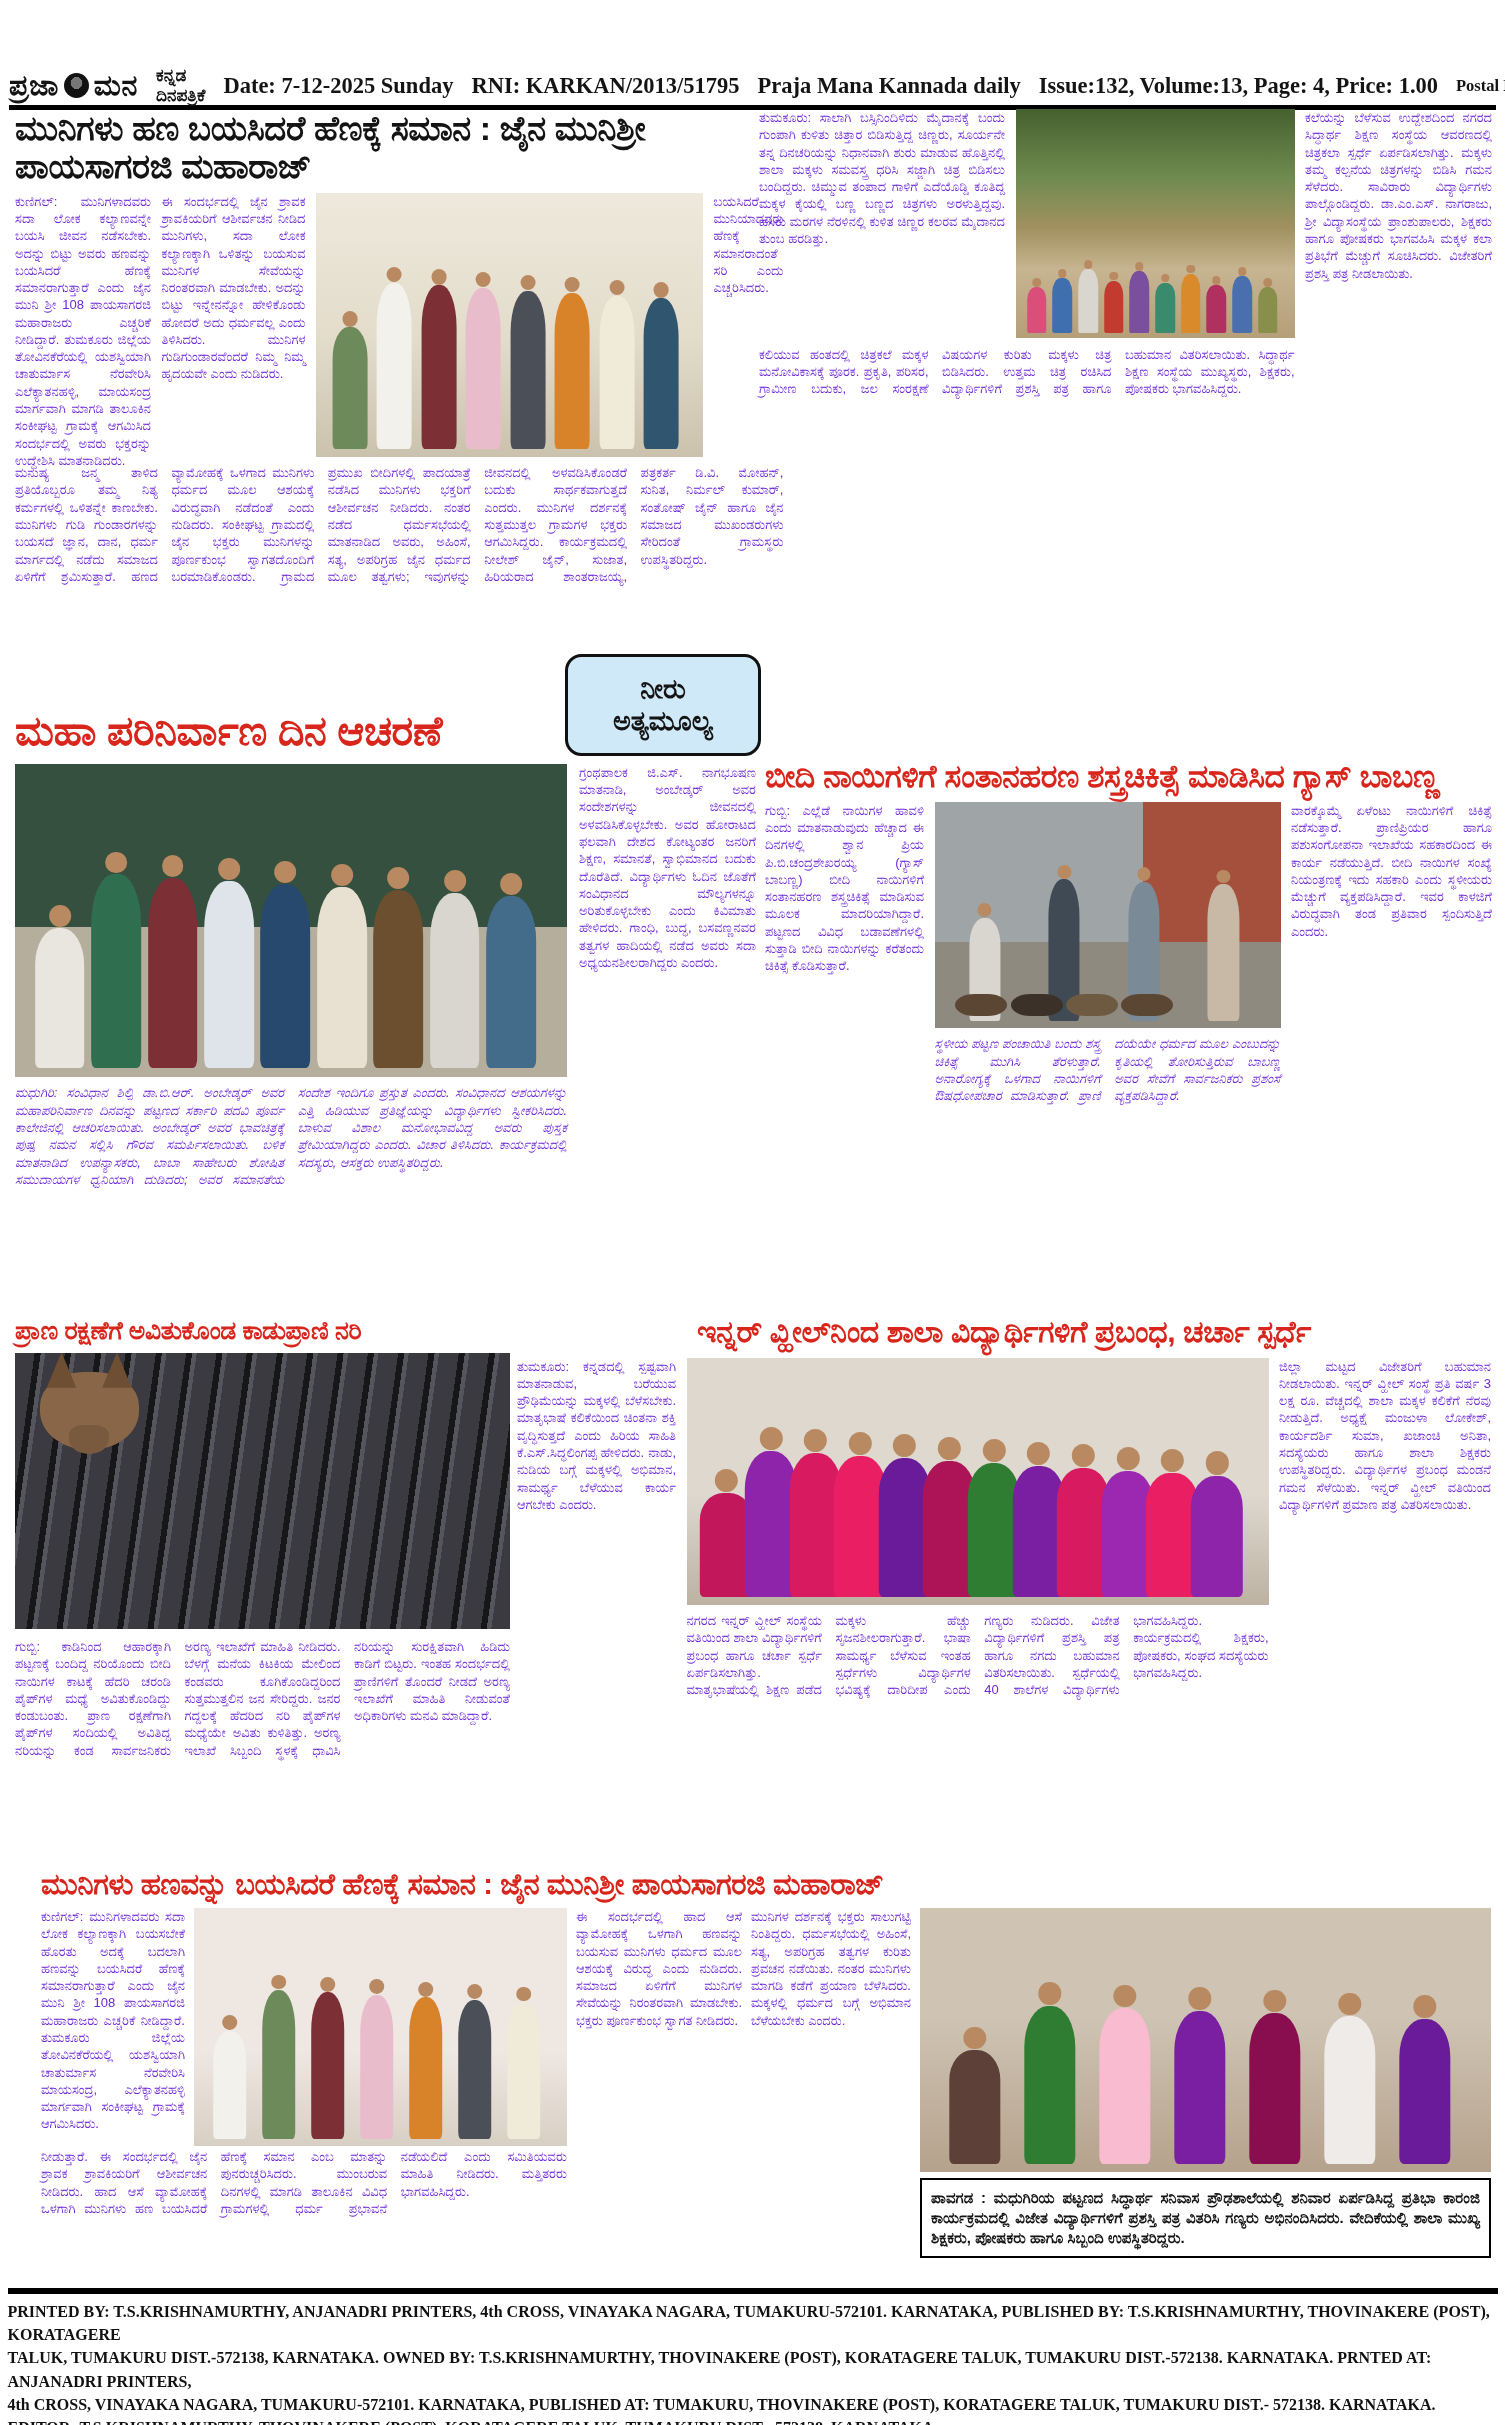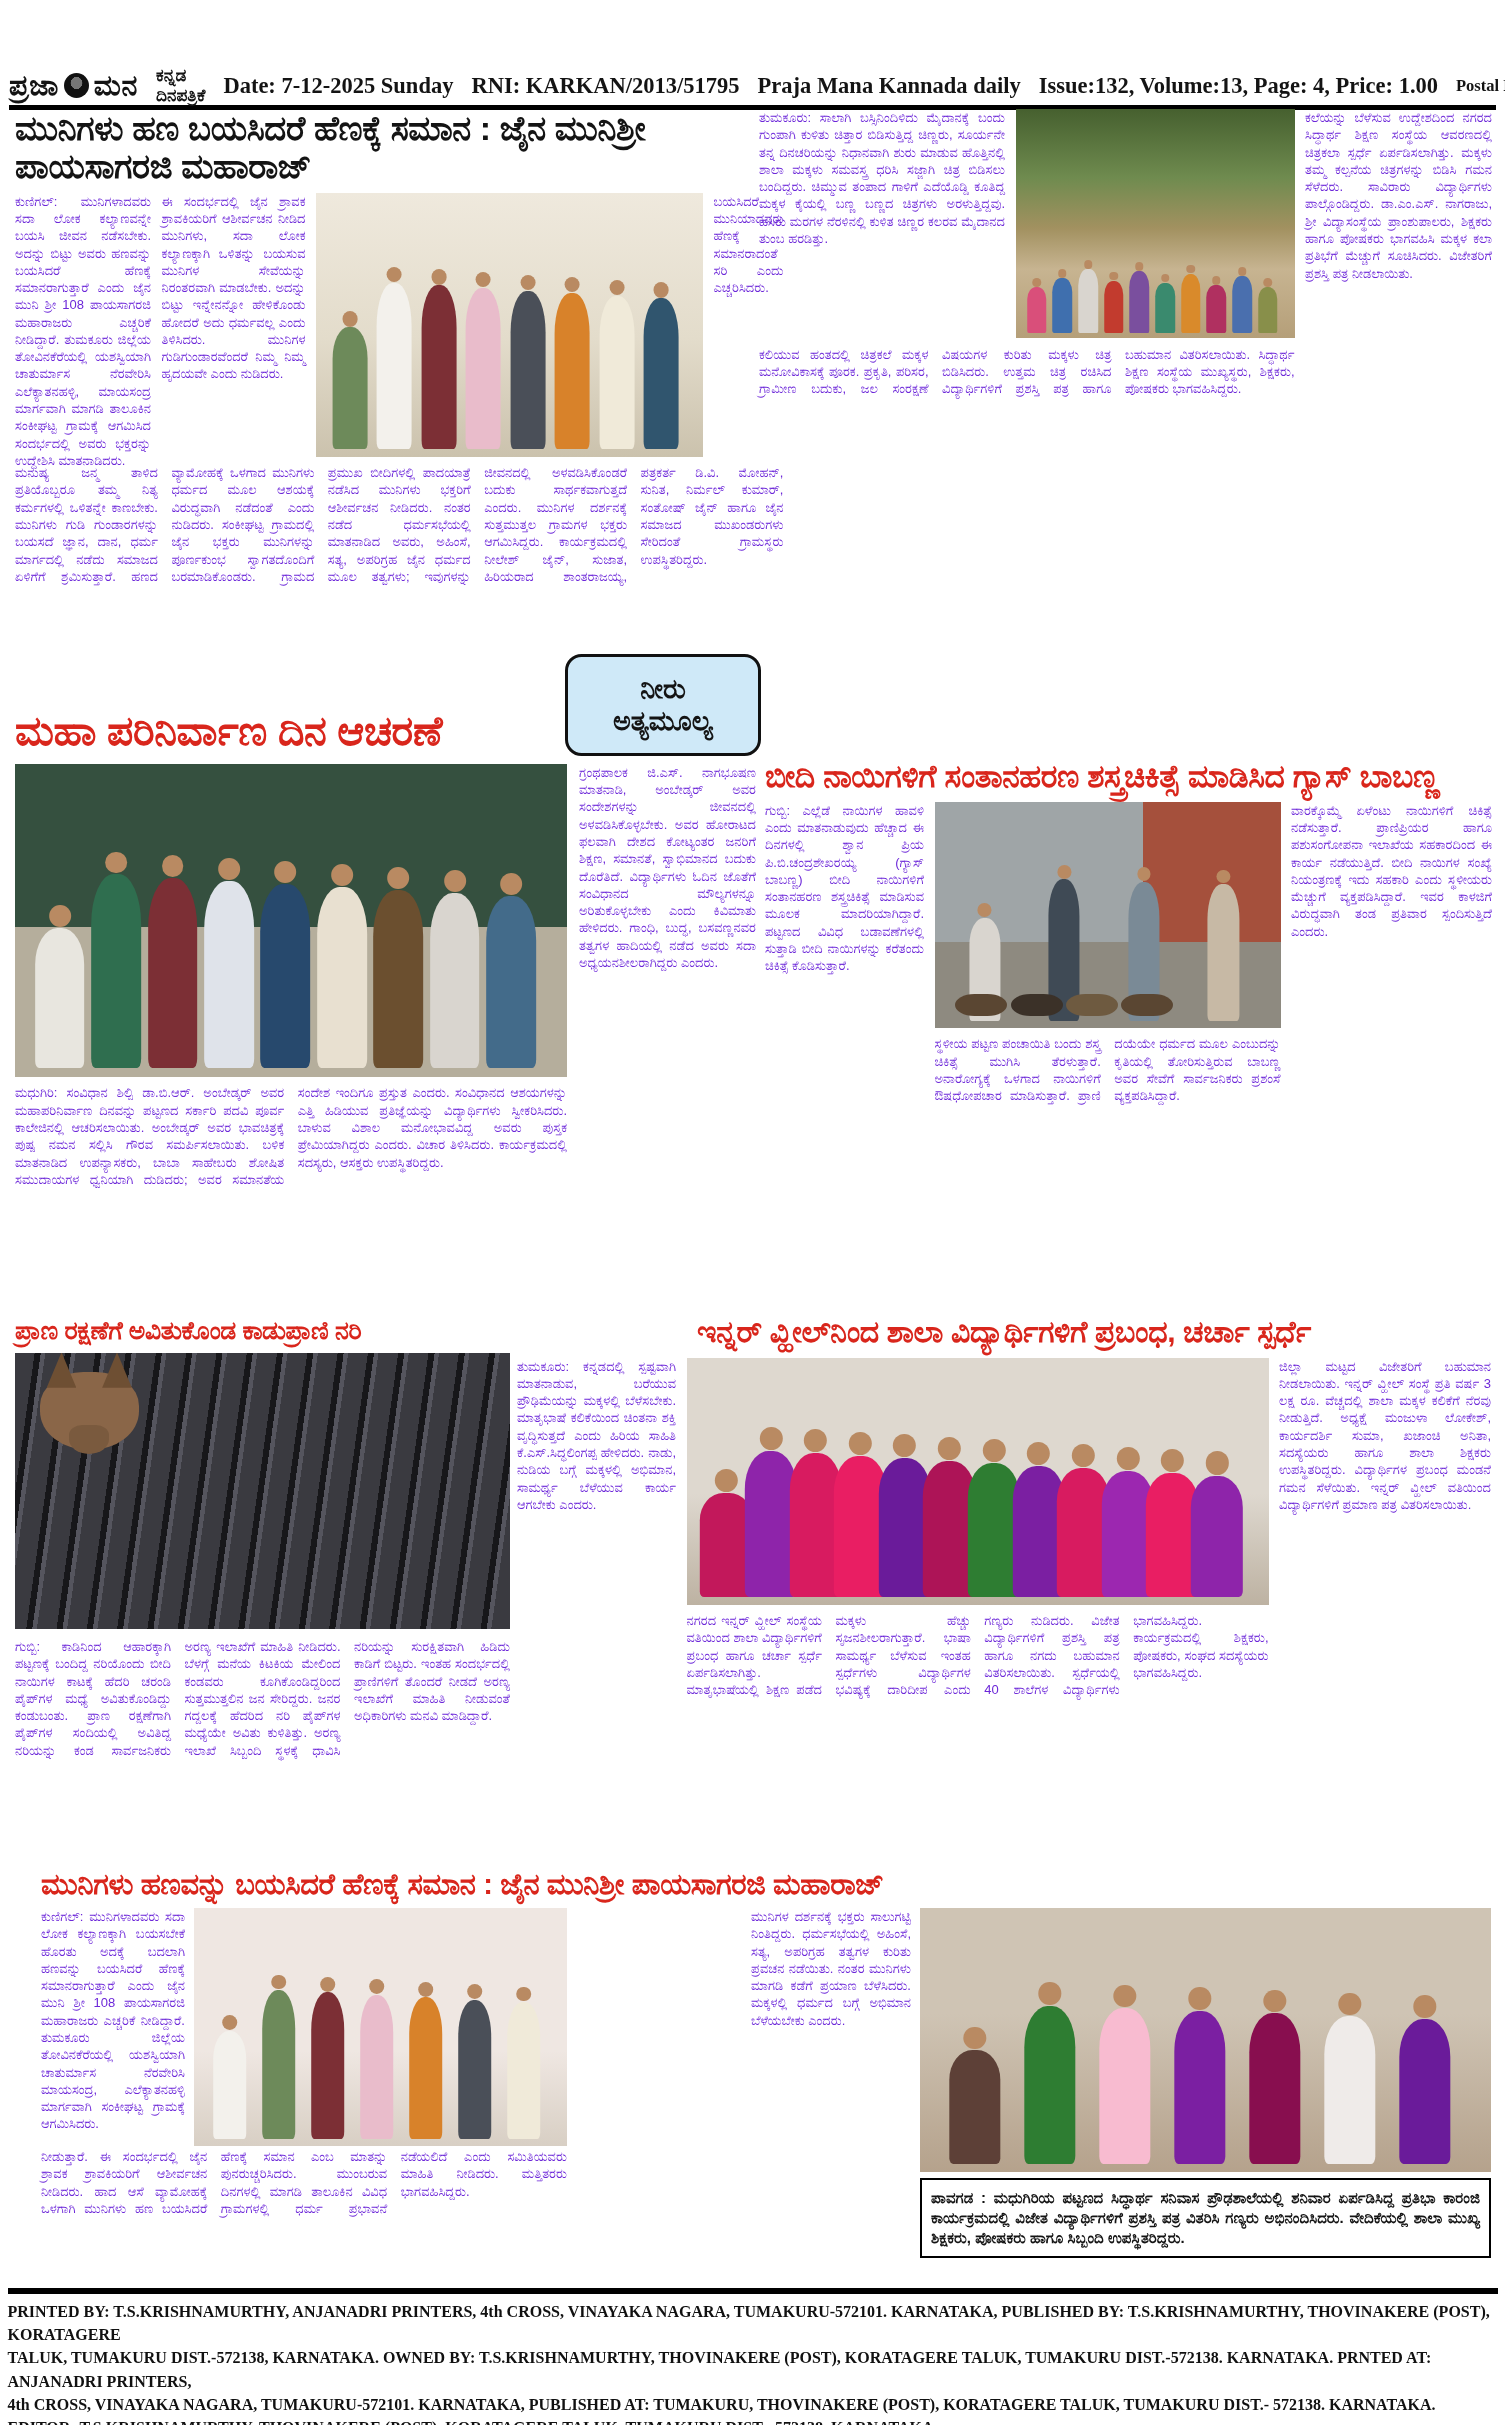--- a/index.html
+++ b/index.html
@@ -11,21 +11,21 @@
   .mast-logo{display:flex;align-items:center;gap:4.5px;font-weight:bold;font-size:28.5px;letter-spacing:0.7px;}
   .emblem{width:25.5px;height:25.5px;border-radius:50%;background:radial-gradient(circle at 50% 40%,#777 0 30%,#111 31% 100%);display:inline-block;}
   .mast-sub{font-weight:bold;font-size:17px;}
   .mast-serif{font-family:"Liberation Serif","DejaVu Serif",serif;font-weight:bold;font-size:22.5px;white-space:nowrap;}
   .mast-postal{font-family:"Liberation Serif","DejaVu Serif",serif;font-weight:bold;font-size:16.5px;white-space:nowrap;}
   
   .art{position:absolute;}
   .hl{font-weight:bold;line-height:1.12;letter-spacing:-0.4px;}
   .hl.red{color:#d9261c;}
   .body-txt{font-size:13px;line-height:1.33;text-align:justify;color:#6d28d9;}
-  .cols2{column-count:2;column-gap:13.5px;}
+  .cols2{column-count:2;column-gap:13.5px;font-style:italic;}
   .cols3{column-count:3;column-gap:13.5px;}
   .cols4{column-count:4;column-gap:13.5px;}
   .cols5{column-count:5;column-gap:13.5px;}
   
   .photo{position:relative;overflow:hidden;background:#ccc;}
   .person{position:absolute;bottom:3%;width:9%;transform:translateX(-50%);
           display:flex;flex-direction:column;align-items:center;}
   .person .head{width:44%;aspect-ratio:1/1;background:#b98a62;border-radius:50%;}
   .person .torso{width:100%;flex:1;margin-top:2%;border-radius:45% 45% 8% 8%/26% 26% 5% 5%;}
   .person.seated{bottom:2%;width:7%;}
@@ -387,20 +387,21 @@
           </div>
           <div class="person" style="left: 75.2857%; height: 65%;">
             <span class="head"></span>
             <span class="torso" style="background:#4a4f58"></span>
           </div>
           <div class="person" style="left: 88.4286%; height: 64%;">
             <span class="head"></span>
             <span class="torso" style="background:#f0ead9"></span>
           </div>
         </div>
+      <div class="body-txt bl-c3">ಈ ಸಂದರ್ಭದಲ್ಲಿ ಹಾದ ಆಸೆ ವ್ಯಾಮೋಹಕ್ಕೆ ಒಳಗಾಗಿ ಹಣವನ್ನು ಬಯಸುವ ಮುನಿಗಳು ಧರ್ಮದ ಮೂಲ ಆಶಯಕ್ಕೆ ವಿರುದ್ಧ ಎಂದು ನುಡಿದರು. ಸಮಾಜದ ಏಳಿಗೆಗೆ ಮುನಿಗಳ ಸೇವೆಯನ್ನು ನಿರಂತರವಾಗಿ ಮಾಡಬೇಕು. ಭಕ್ತರು ಪೂರ್ಣಕುಂಭ ಸ್ವಾಗತ ನೀಡಿದರು.</div>
       <div class="body-txt bl-c4">ಮುನಿಗಳ ದರ್ಶನಕ್ಕೆ ಭಕ್ತರು ಸಾಲುಗಟ್ಟಿ ನಿಂತಿದ್ದರು. ಧರ್ಮಸಭೆಯಲ್ಲಿ ಅಹಿಂಸೆ, ಸತ್ಯ, ಅಪರಿಗ್ರಹ ತತ್ವಗಳ ಕುರಿತು ಪ್ರವಚನ ನಡೆಯಿತು. ನಂತರ ಮುನಿಗಳು ಮಾಗಡಿ ಕಡೆಗೆ ಪ್ರಯಾಣ ಬೆಳೆಸಿದರು. ಮಕ್ಕಳಲ್ಲಿ ಧರ್ಮದ ಬಗ್ಗೆ ಅಭಿಮಾನ ಬೆಳೆಯಬೇಕು ಎಂದರು.</div>
       <div class="body-txt cols3 bl-bottom">ನೀಡುತ್ತಾರೆ. ಈ ಸಂದರ್ಭದಲ್ಲಿ ಜೈನ ಶ್ರಾವಕ ಶ್ರಾವಕಿಯರಿಗೆ ಆಶೀರ್ವಚನ ನೀಡಿದರು. ಹಾದ ಆಸೆ ವ್ಯಾಮೋಹಕ್ಕೆ ಒಳಗಾಗಿ ಮುನಿಗಳು ಹಣ ಬಯಸಿದರೆ ಹೆಣಕ್ಕೆ ಸಮಾನ ಎಂಬ ಮಾತನ್ನು ಪುನರುಚ್ಚರಿಸಿದರು. ಮುಂಬರುವ ದಿನಗಳಲ್ಲಿ ಮಾಗಡಿ ತಾಲೂಕಿನ ವಿವಿಧ ಗ್ರಾಮಗಳಲ್ಲಿ ಧರ್ಮ ಪ್ರಭಾವನೆ ನಡೆಯಲಿದೆ ಎಂದು ಸಮಿತಿಯವರು ಮಾಹಿತಿ ನೀಡಿದರು. ಮತ್ತಿತರರು ಭಾಗವಹಿಸಿದ್ದರು.</div>
     </div>
   </div>
 
   <div id="blk-bottom-right">
     <div class="photo br-photo" style="background: linear-gradient(rgb(207, 196, 180) 0%, rgb(207, 196, 180) 40%, rgb(181, 162, 140) 100%);">
         <div class="person" style="left: 9.57143%; height: 52%;">
           <span class="head"></span>
           <span class="torso" style="background:#5d4037"></span>

